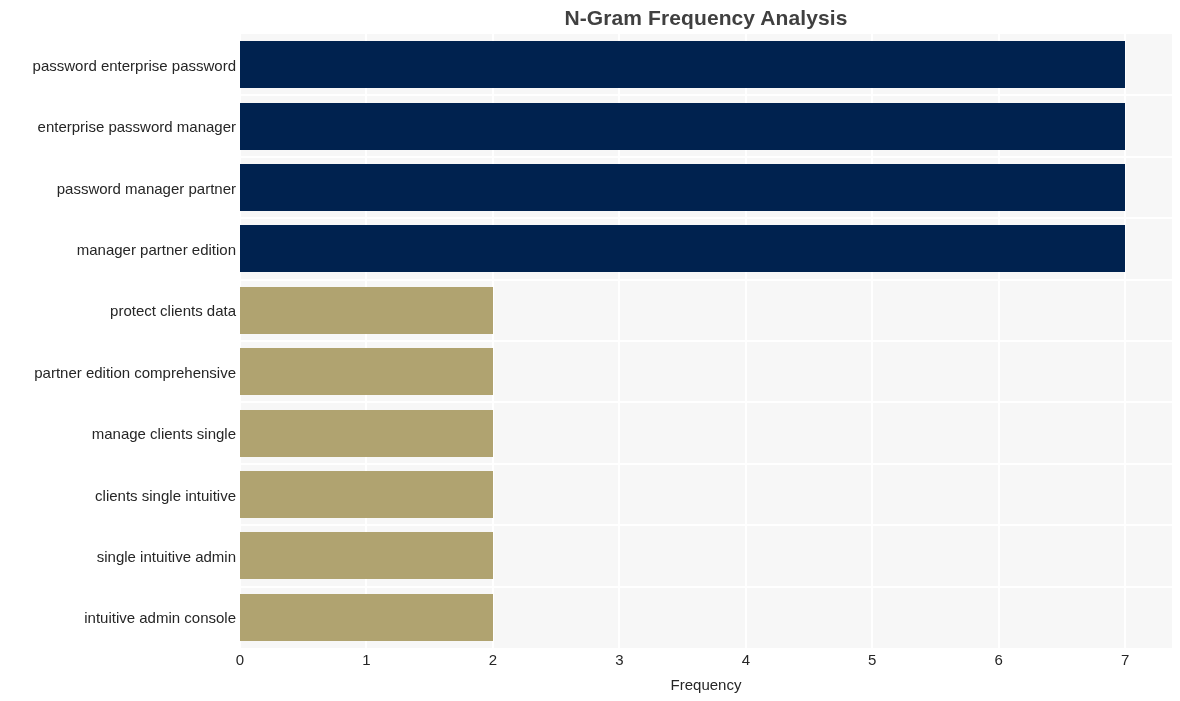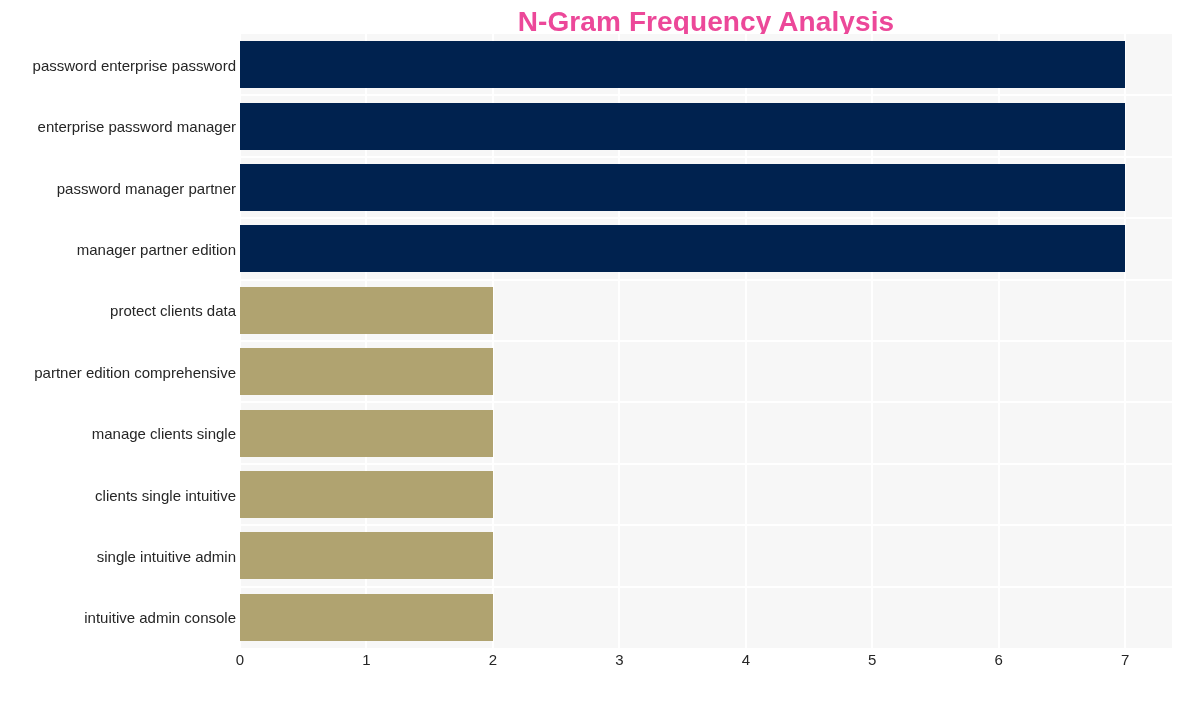--- a/index.html
+++ b/index.html
@@ -24,23 +24,23 @@
     background: #ffffff;
   }
 
   
   #chart-title {
     position: absolute;
     left: 240px;
     top: 6px;
     width: 932px;
     text-align: center;
-    font-size: 28px;
+    font-size: 21px;
     font-weight: bold;
-    color: #ec4899;
+    color: #404040;
     letter-spacing: 0.1px;
     white-space: nowrap;
   }
 
   
   #plot-area {
     position: absolute;
     left: 240px;
     top: 34px;
     width: 932px;
@@ -163,14 +163,15 @@
       <div class="xtick" style="left: 240px;">0</div>
       <div class="xtick" style="left: 366.459px;">1</div>
       <div class="xtick" style="left: 492.917px;">2</div>
       <div class="xtick" style="left: 619.376px;">3</div>
       <div class="xtick" style="left: 745.834px;">4</div>
       <div class="xtick" style="left: 872.293px;">5</div>
       <div class="xtick" style="left: 998.752px;">6</div>
       <div class="xtick" style="left: 1125.21px;">7</div>
     </div>
 
+  <div id="xaxis-label">Frequency</div>
 
 </div>
 
 </body></html>

